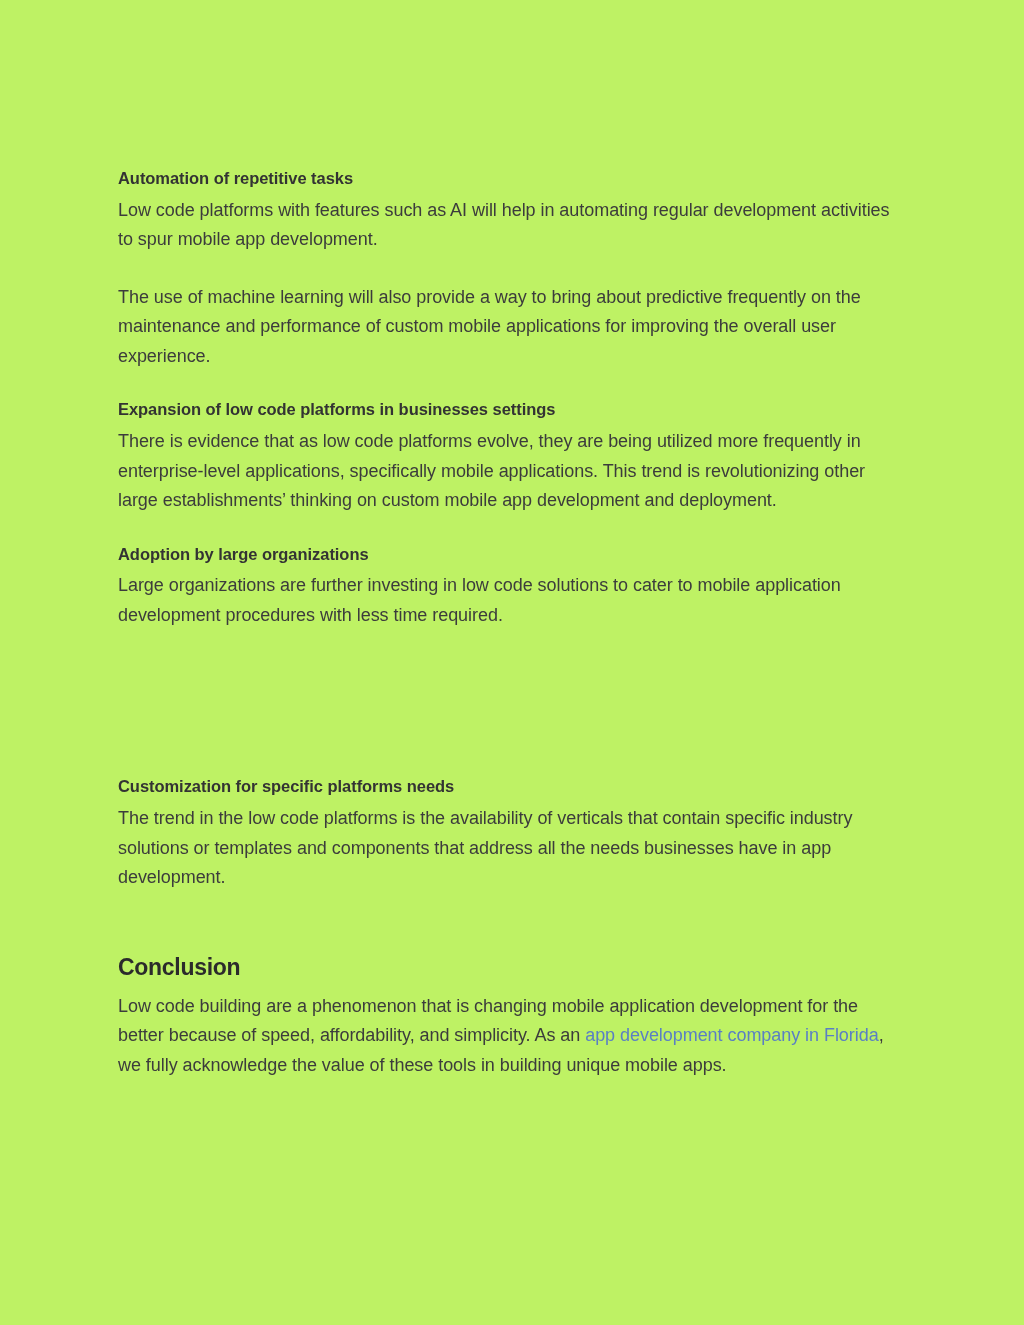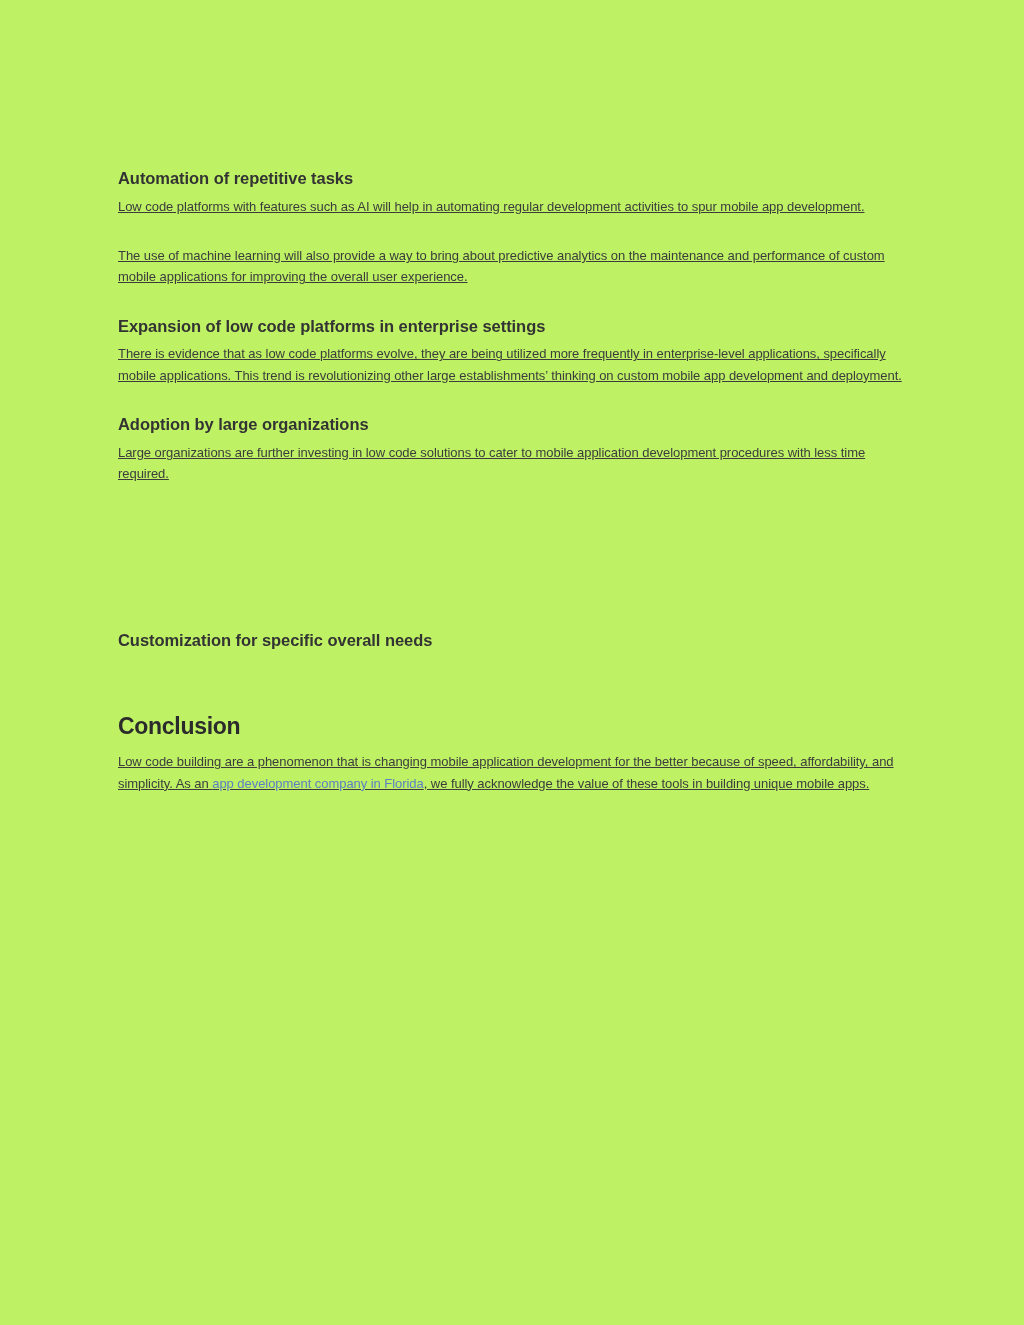--- a/index.html
+++ b/index.html
@@ -30,27 +30,26 @@
   }
   h3.sub-heading {
     font-size: 16.5px;
     font-weight: bold;
     color: #333333;
     margin: 0 0 6px 0;
     line-height: 1.32;
     letter-spacing: -0.05px;
   }
   p.body-text {
-    font-size: 13px;
+    font-size: 18px;
     font-weight: normal;
     color: #3c3c3c;
     margin: 0;
     line-height: 1.64;
     letter-spacing: -0.05px;
-    text-decoration: underline;
   }
   .spacer-gap {
     height: 118px;
   }
   h2.conclusion-heading {
     font-size: 23px;
     font-weight: bold;
     color: #2b2b2b;
     margin: 0 0 10px 0;
     line-height: 1.26;
@@ -73,37 +72,38 @@
 
 <div class="page">
   <div class="content">
 
     <div class="section">
       <h3 class="sub-heading">Automation of repetitive tasks</h3>
       <p class="body-text">Low code platforms with features such as AI will help in automating regular development activities to spur mobile app development.</p>
     </div>
 
     <div class="section">
-      <p class="body-text">The use of machine learning will also provide a way to bring about predictive analytics on the maintenance and performance of custom mobile applications for improving the overall user experience.</p>
+      <p class="body-text">The use of machine learning will also provide a way to bring about predictive frequently on the maintenance and performance of custom mobile applications for improving the overall user experience.</p>
     </div>
 
     <div class="section">
-      <h3 class="sub-heading">Expansion of low code platforms in enterprise settings</h3>
+      <h3 class="sub-heading">Expansion of low code platforms in businesses settings</h3>
       <p class="body-text">There is evidence that as low code platforms evolve, they are being utilized more frequently in enterprise-level applications, specifically mobile applications. This trend is revolutionizing other large establishments’ thinking on custom mobile app development and deployment.</p>
     </div>
 
     <div class="section">
       <h3 class="sub-heading">Adoption by large organizations</h3>
       <p class="body-text">Large organizations are further investing in low code solutions to cater to mobile application development procedures with less time required.</p>
     </div>
 
     <div class="spacer-gap"></div>
 
     <div class="section">
-      <h3 class="sub-heading">Customization for specific overall needs</h3>
+      <h3 class="sub-heading">Customization for specific platforms needs</h3>
+      <p class="body-text">The trend in the low code platforms is the availability of verticals that contain specific industry solutions or templates and components that address all the needs businesses have in app development.</p>
     </div>
 
     <div class="conclusion-block">
       <h2 class="conclusion-heading">Conclusion</h2>
       <p class="body-text"><span>Low code building are a phenomenon that is changing mobile application development for the better because of speed, affordability, and simplicity. As an </span><a class="inline-link" href="#">app development company in Florida</a><span>, we fully acknowledge the value of these tools in building unique mobile apps.</span></p>
       <div class="para-gap"></div>
     </div>
 
   </div>
 </div>

